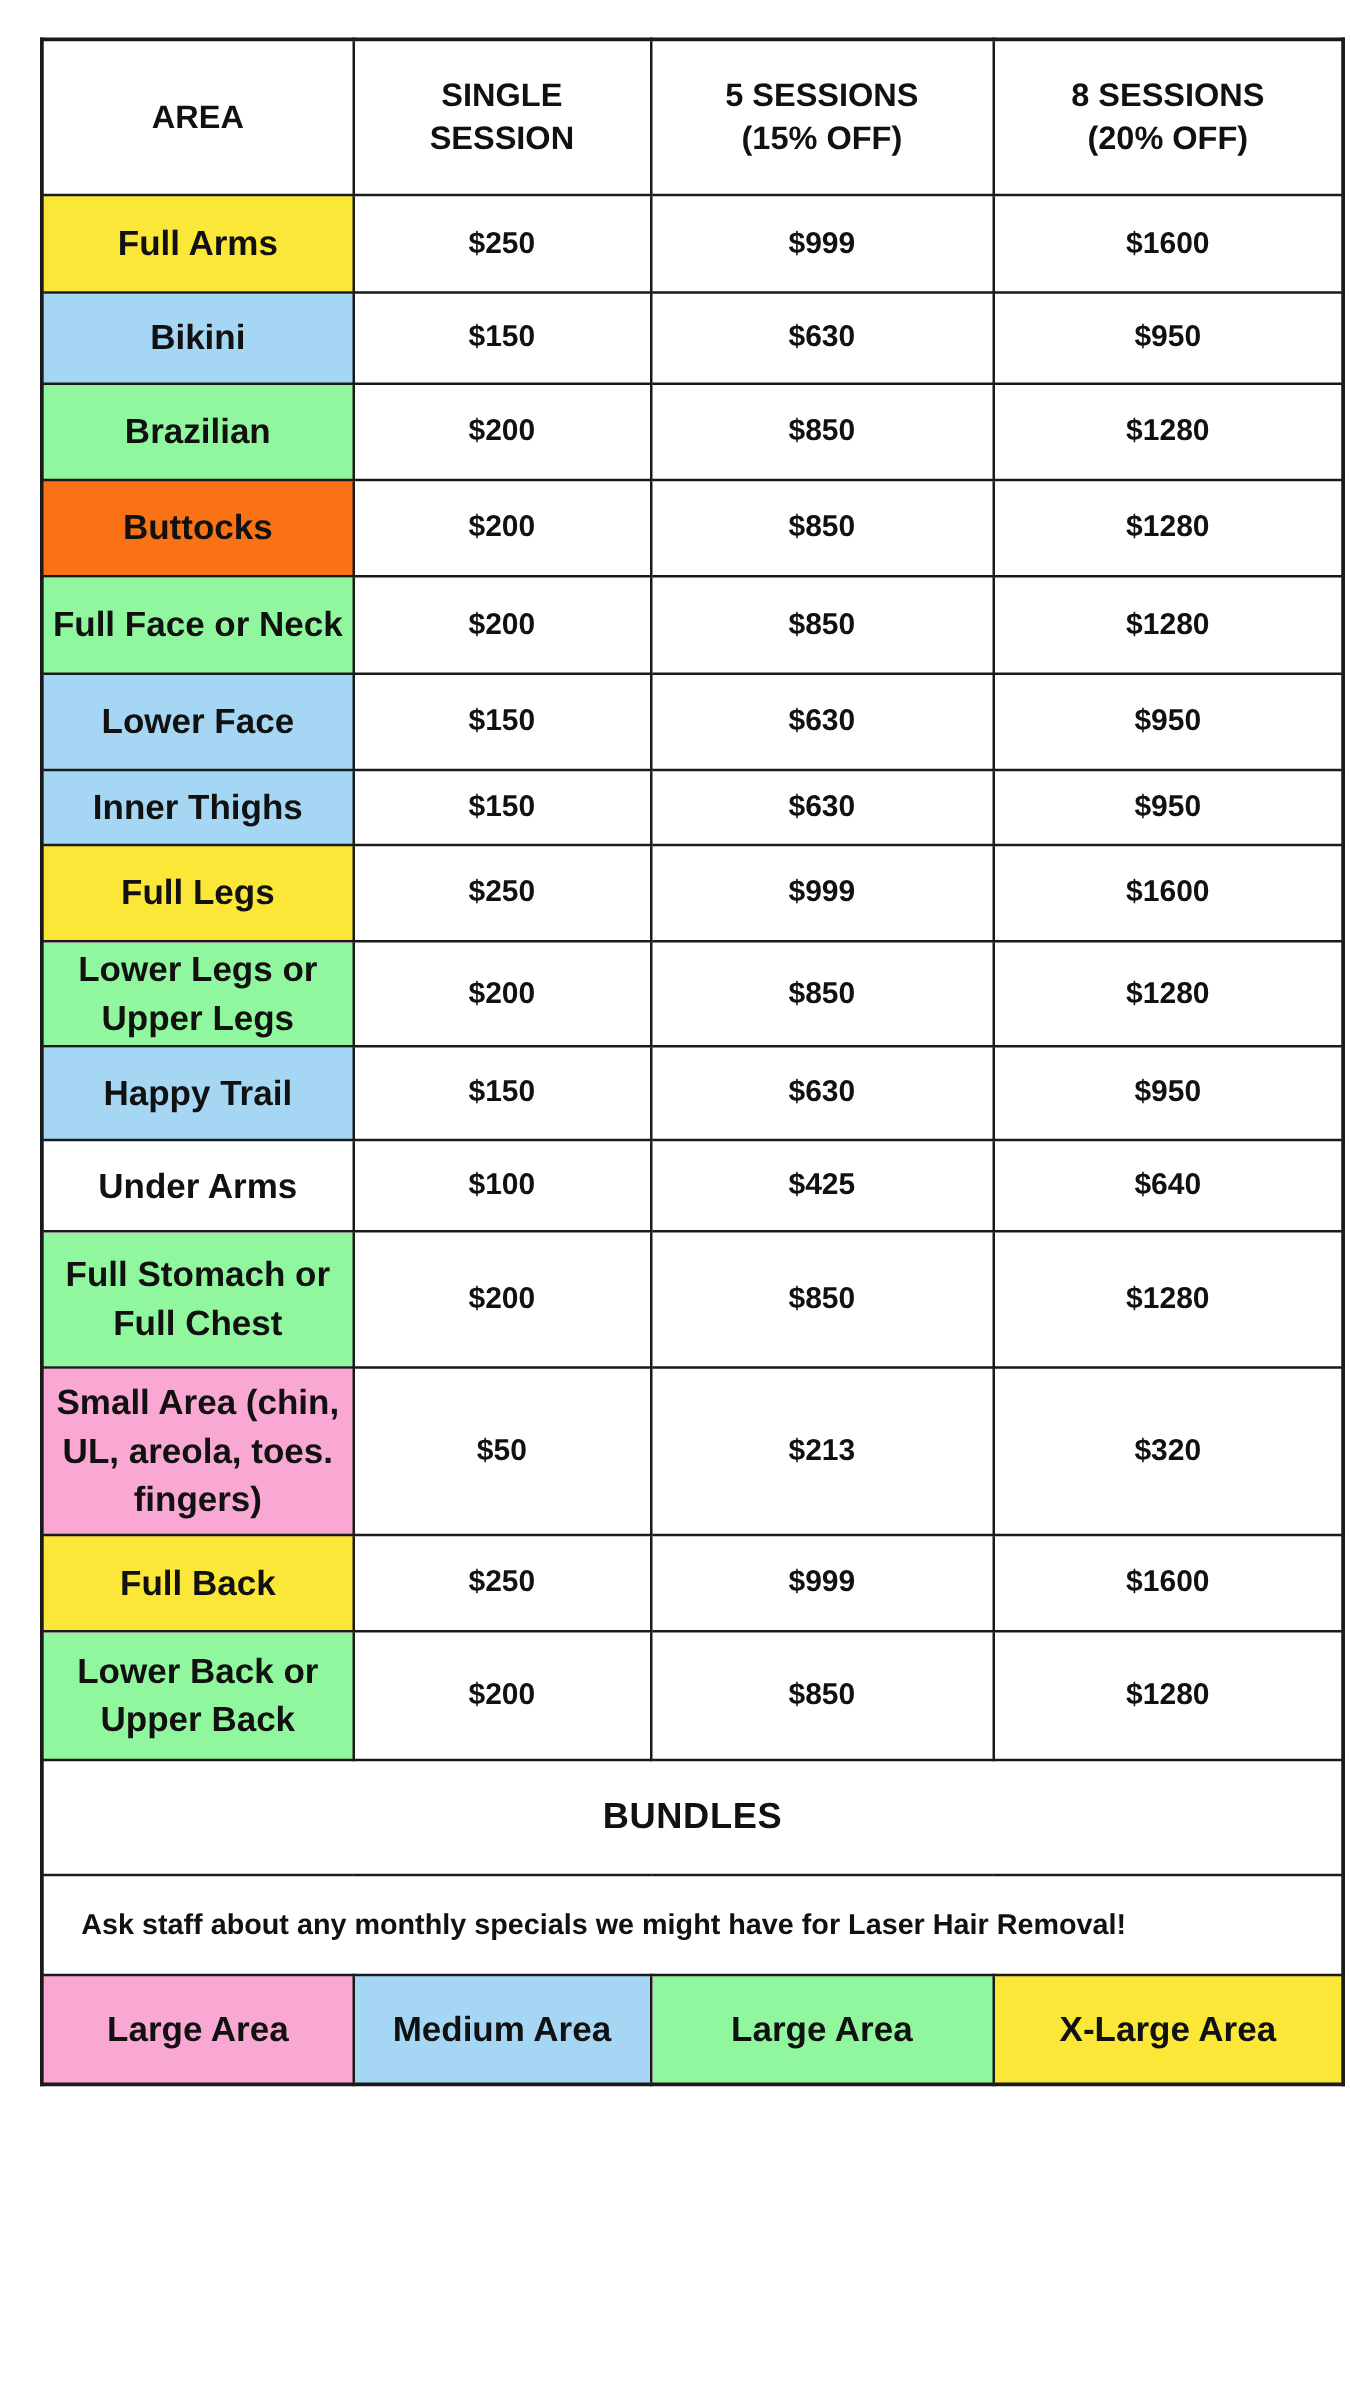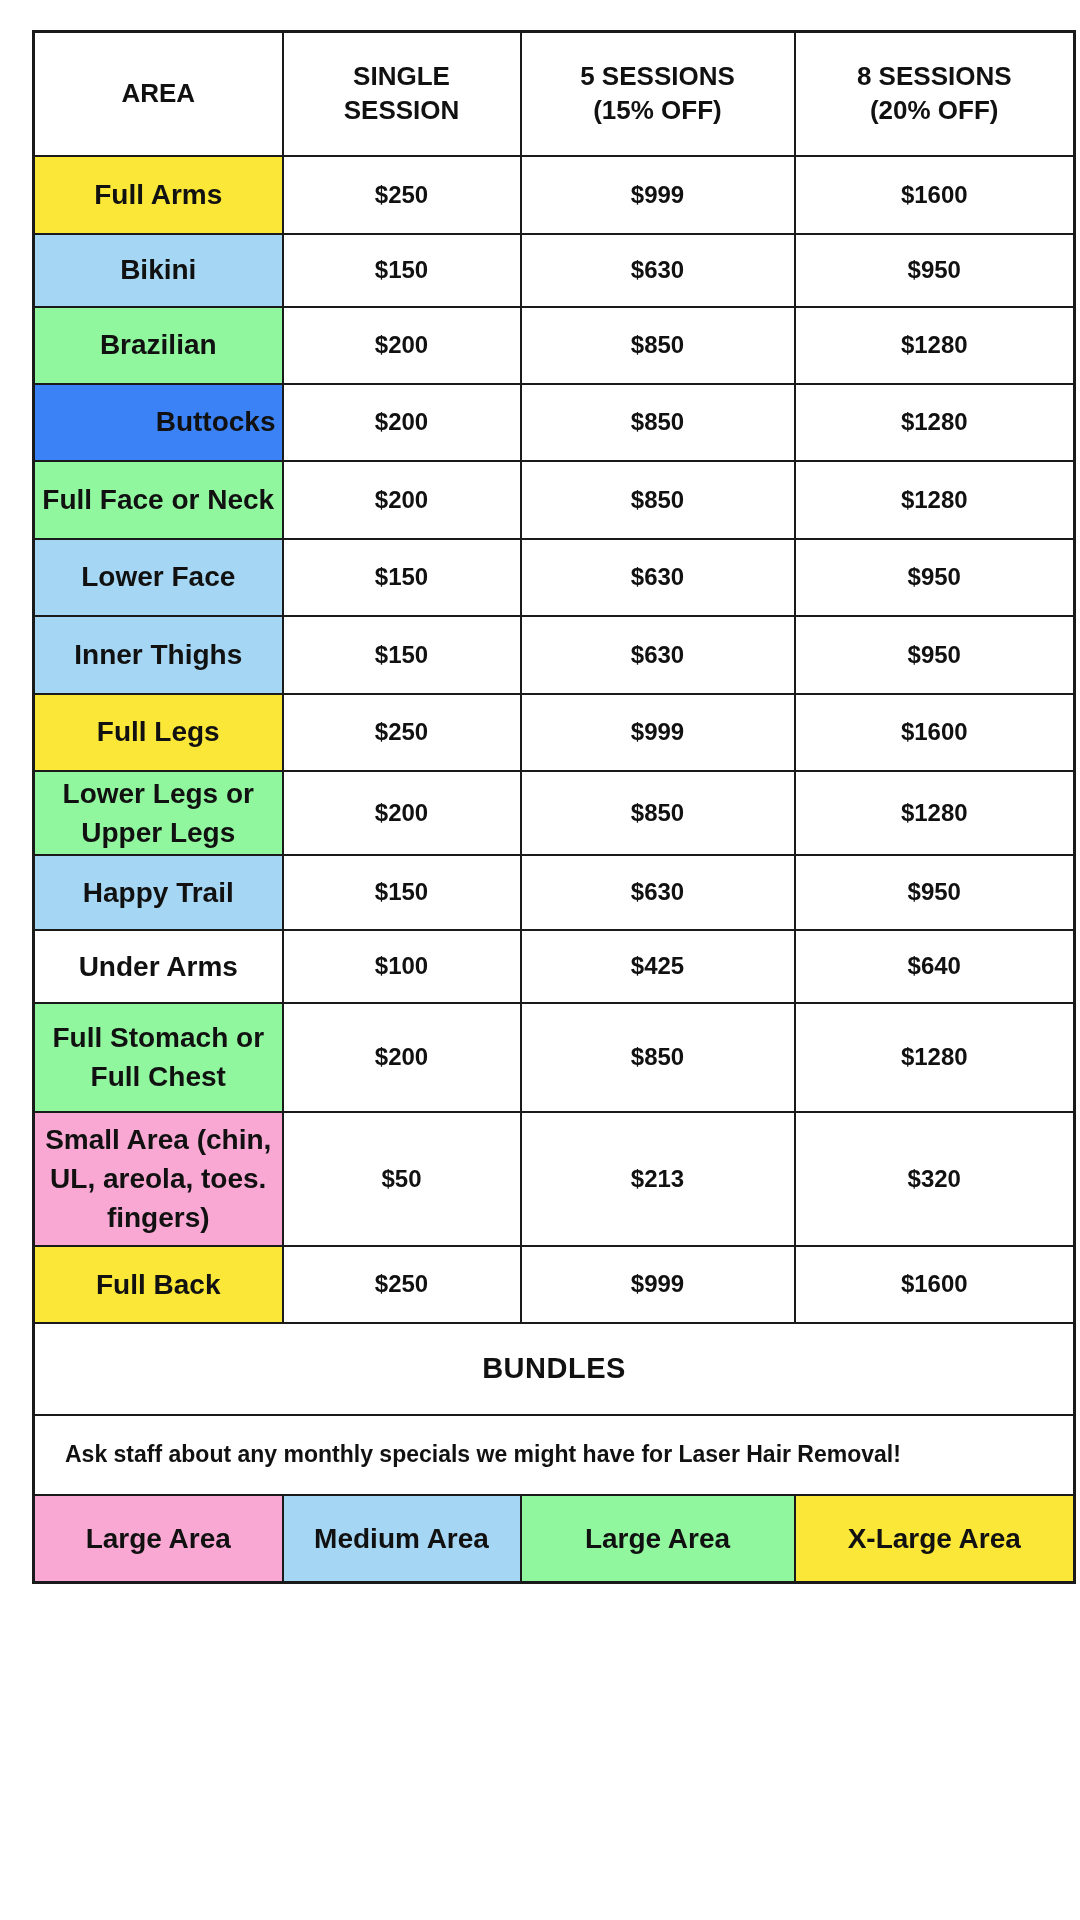--- a/index.html
+++ b/index.html
@@ -94,41 +94,41 @@
   </tr>
 
   <tr style="height:77px">
     <td class="area" style="background: rgb(144, 247, 158);">Brazilian</td>
     <td class="price">$200</td>
     <td class="price">$850</td>
     <td class="price">$1280</td>
   </tr>
 
   <tr style="height:77px">
-    <td class="area" style="background: #3b82f6; text-align: right;">Buttocks</td>
+    <td class="area" style="background: #f97316;">Buttocks</td>
     <td class="price">$200</td>
     <td class="price">$850</td>
     <td class="price">$1280</td>
   </tr>
 
   <tr style="height:78px">
     <td class="area" style="background: rgb(144, 247, 158);">Full Face or Neck</td>
     <td class="price">$200</td>
     <td class="price">$850</td>
     <td class="price">$1280</td>
   </tr>
 
   <tr style="height:77px">
     <td class="area" style="background: rgb(165, 215, 245);">Lower Face</td>
     <td class="price">$150</td>
     <td class="price">$630</td>
     <td class="price">$950</td>
   </tr>
 
-  <tr style="height:78px">
+  <tr style="height:60px">
     <td class="area" style="background: rgb(165, 215, 245);">Inner Thighs</td>
     <td class="price">$150</td>
     <td class="price">$630</td>
     <td class="price">$950</td>
   </tr>
 
   <tr style="height:77px">
     <td class="area" style="background: rgb(250, 231, 55);">Full Legs</td>
     <td class="price">$250</td>
     <td class="price">$999</td>
@@ -174,20 +174,27 @@
     <td class="price">$320</td>
   </tr>
 
   <tr style="height:77px">
     <td class="area" style="background: rgb(250, 231, 55);">Full Back</td>
     <td class="price">$250</td>
     <td class="price">$999</td>
     <td class="price">$1600</td>
   </tr>
 
+  <tr style="height:103px">
+    <td class="area" style="background: rgb(144, 247, 158);">Lower Back or
+Upper Back</td>
+    <td class="price">$200</td>
+    <td class="price">$850</td>
+    <td class="price">$1280</td>
+  </tr>
 
   <tr style="height:92px">
     <td class="bundles" colspan="4">BUNDLES</td>
   </tr>
 
   <tr style="height:80px">
     <td class="note" colspan="4">Ask staff about any monthly specials we might have for Laser Hair Removal!</td>
   </tr>
 
   <tr style="height:88px">

